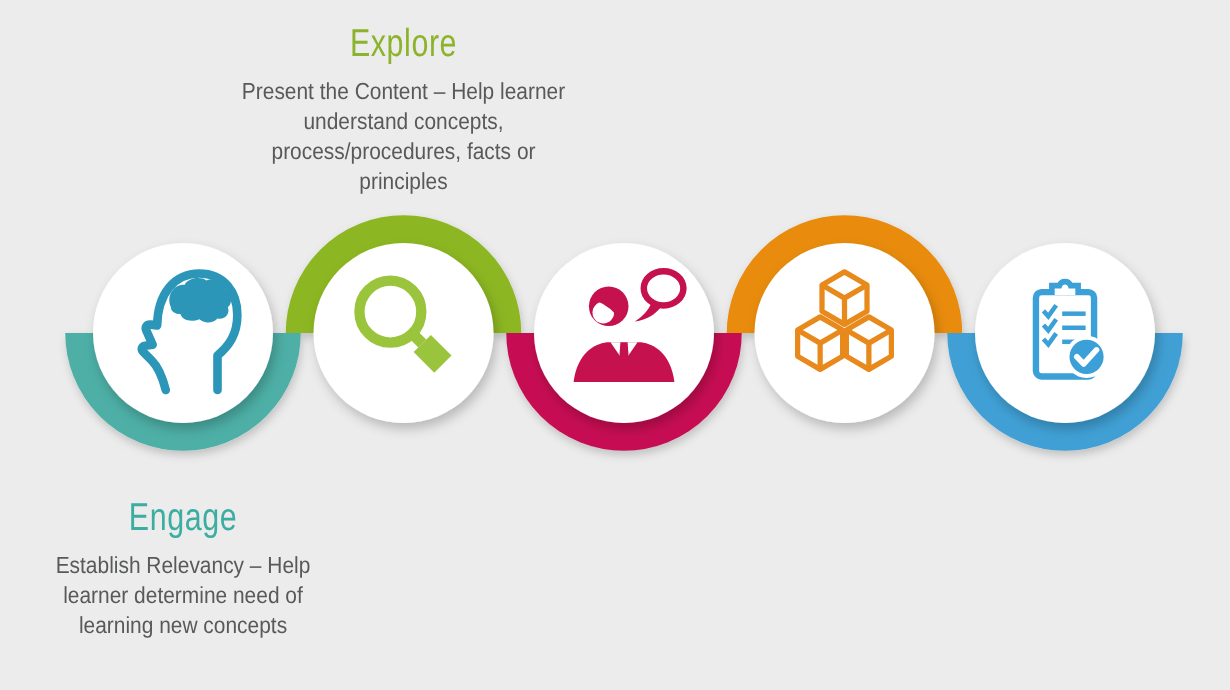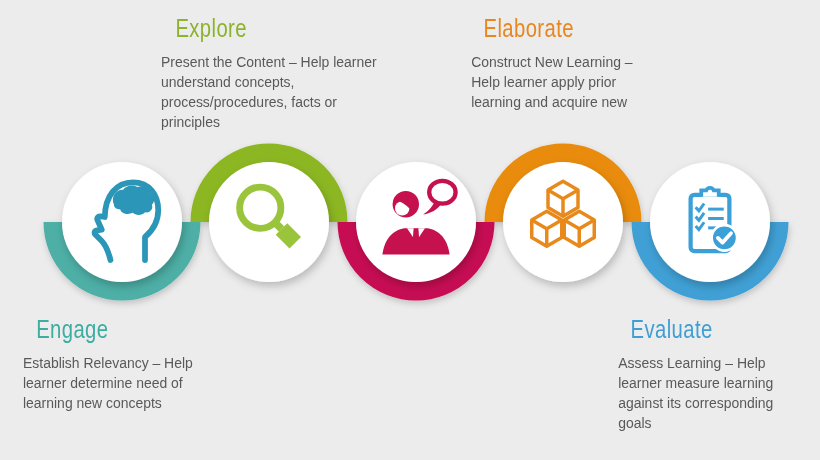--- a/index.html
+++ b/index.html
@@ -3,56 +3,52 @@
 <meta charset="utf-8">
 <style>
   html,body { margin:0; padding:0; }
   .canvas {
     position:relative;
     width:820px; height:460px;
     overflow:hidden;
     font-family:"Liberation Sans", sans-serif;
     background:#ECECEC;
   }
-  .label { position:absolute; text-align:left; }
+  .label { position:absolute; text-align:center; }
   .label h2 {
     margin:0;
     font-size:26px;
     font-weight:400;
     letter-spacing:.5px;
     transform:scaleX(.78);
     transform-origin:50% 0;
     white-space:nowrap;
   }
   .label p {
     margin:8px 0 0;
     font-size:15.5px;
     line-height:1.29;
     transform:scaleX(.9);
     transform-origin:50% 0;
   }
   .lb-explore   { left:149px; top:13px;  width:240px; }
   .lb-elaborate { left:461px; top:13px;  width:205px; }
-  .lb-engage    { left:12px;  top:314px; width:220px; }
+  .lb-engage    { left:12px;  top:329px; width:220px; }
   .lb-explain   { left:297px; top:314px; width:238px; }
   .lb-evaluate  { left:608px; top:314px; width:205px; }
   svg.chain { position:absolute; left:0; top:0; }
 </style>
 </head>
 <body>
 
 <div class="canvas" style="background-color: rgb(236, 236, 236);">
 
   <div class="label lb-explore">
     <h2 style="color: rgb(140, 179, 43);">Explore</h2>
     <p style="color: rgb(88, 89, 91);">Present the Content – Help learner understand concepts, process/procedures, facts or principles</p>
-  </div>
-  <div class="label lb-elaborate">
-    <h2 style="color: rgb(232, 134, 31);">Elaborate</h2>
-    <p style="color: rgb(88, 89, 91);">Construct New Learning – Help learner apply prior learning and acquire new</p>
   </div>
 
   <svg class="chain" width="820" height="460" viewBox="0 0 820 460">
     <defs>
       <filter id="circleShadow" x="-40%" y="-40%" width="180%" height="180%">
         <feDropShadow dx="2" dy="4" stdDeviation="4" flood-color="#000000" flood-opacity="0.22"></feDropShadow>
       </filter>
       <filter id="ringShadow" x="-30%" y="-30%" width="160%" height="160%">
         <feDropShadow dx="1" dy="3" stdDeviation="3" flood-color="#000000" flood-opacity="0.18"></feDropShadow>
       </filter>
@@ -118,18 +114,14 @@
       </g>
       <circle cx="11.5" cy="13.5" r="10.2" fill="currentColor" stroke="#ffffff" stroke-width="2.2"></circle>
       <path d="M 6.3 13.5 L 10 17.3 L 16.8 9.8" stroke="#ffffff" stroke-width="3" fill="none" stroke-linecap="round" stroke-linejoin="round"></path>
     </g>
   </svg>
 
   <div class="label lb-engage">
     <h2 style="color: rgb(59, 173, 161);">Engage</h2>
     <p style="color: rgb(88, 89, 91);">Establish Relevancy – Help learner determine need of learning new concepts</p>
   </div>
-  <div class="label lb-evaluate">
-    <h2 style="color: rgb(63, 158, 211);">Evaluate</h2>
-    <p style="color: rgb(88, 89, 91);">Assess Learning – Help learner measure learning against its corresponding goals</p>
-  </div>
 
 </div>
 
 </body></html>

